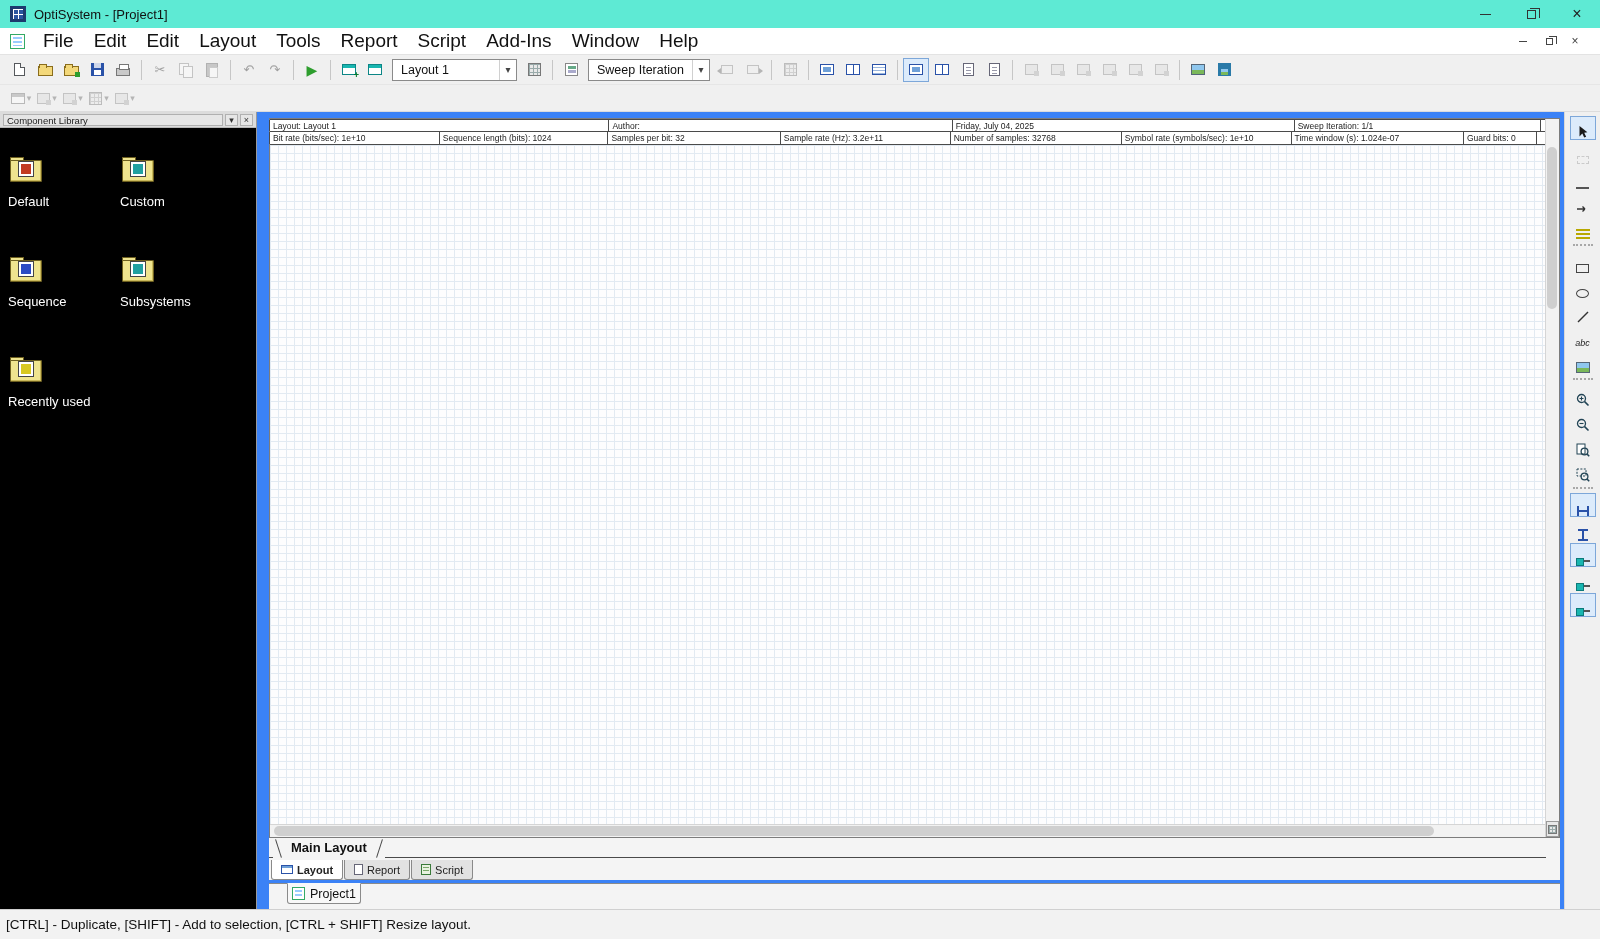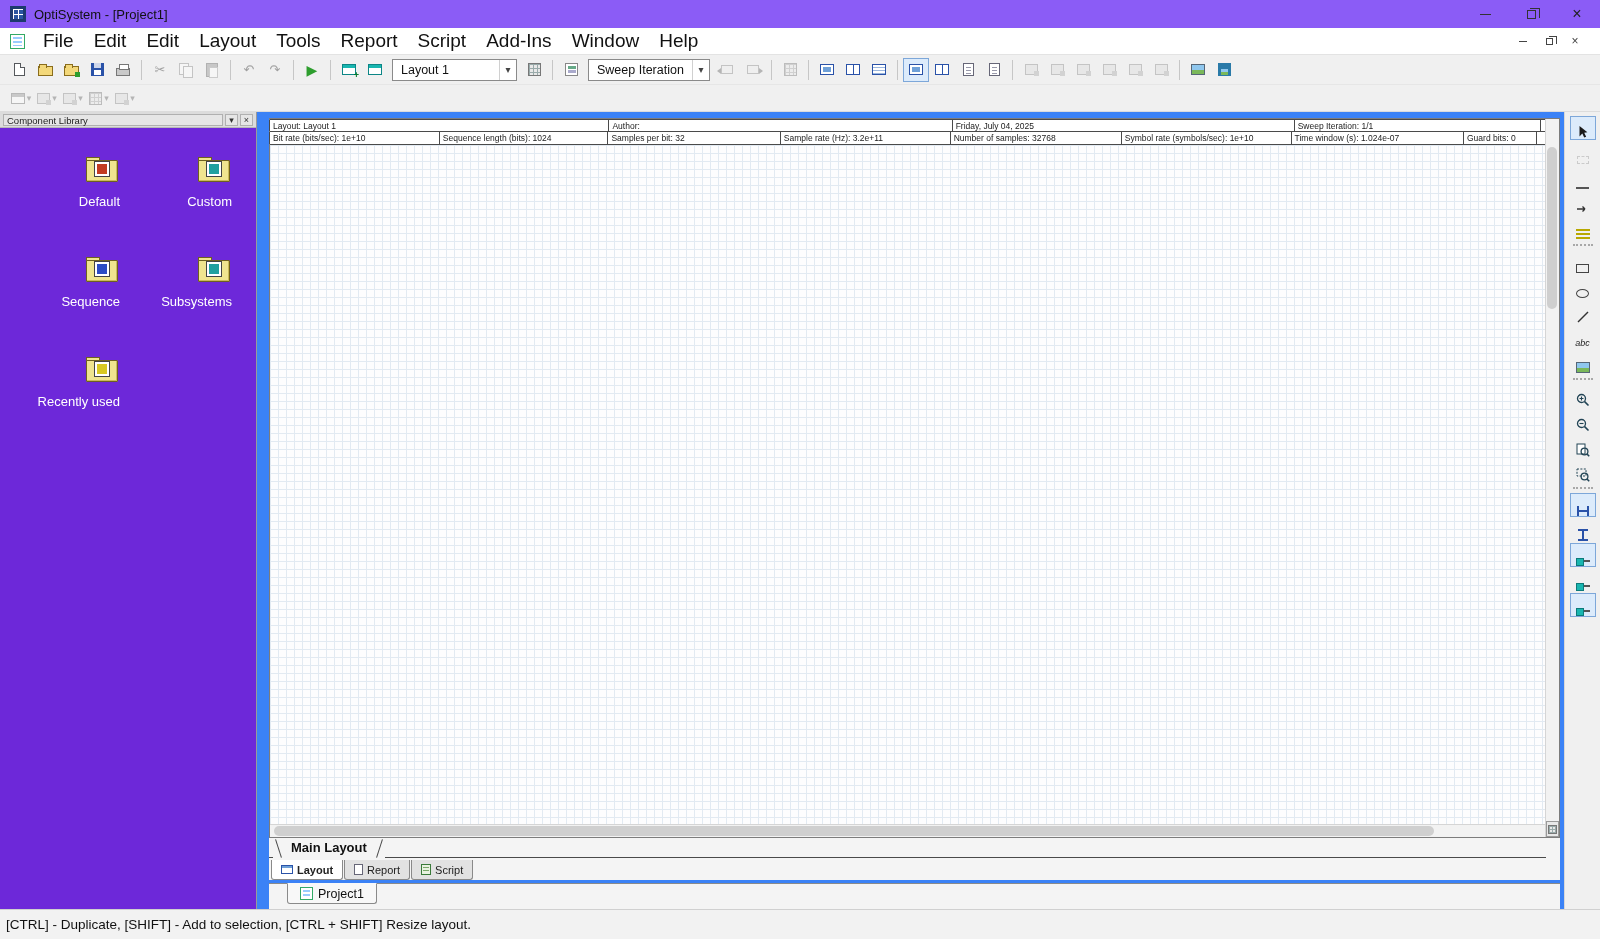--- a/index.html
+++ b/index.html
@@ -1,21 +1,21 @@
 <!DOCTYPE html>
 <html><head>
 <meta charset="utf-8">
 <style>
   * { margin:0; padding:0; box-sizing:border-box; }
   html,body { width:1600px; height:939px; overflow:hidden; background:#f0f0f0;
               font-family:"Liberation Sans", sans-serif; }
   .app { display:flex; flex-direction:column; width:1600px; height:939px; }
 
   
-  .titlebar { height:28px; background:#8b5cf6; display:flex; align-items:center; flex:none; }
+  .titlebar { height:28px; background:#5eead4; display:flex; align-items:center; flex:none; }
   .app-logo { width:16px; height:16px; margin:0 8px 0 10px; background:#1d3a6e; position:relative; flex:none; }
   .app-logo::after { content:""; position:absolute; inset:3px; background:
       linear-gradient(#fff 1px, transparent 1px) 0 0/5px 5px,
       linear-gradient(90deg,#fff 1px, transparent 1px) 0 0/5px 5px, #2a55a0; }
   .title-text { font-size:13px; color:#111; }
   .tb-controls { margin-left:auto; display:flex; height:100%; }
   .tb-btn { width:46px; height:100%; display:flex; align-items:center; justify-content:center; color:#222; font-size:14px; }
   .ic-min { width:11px; height:1px; background:#333; }
   .ic-restore { width:9px; height:9px; border:1px solid #333; position:relative; }
   .ic-restore::before { content:""; position:absolute; left:2px; top:-3px; width:9px; height:9px; border:1px solid #333; border-bottom:none; border-left:none; }
@@ -88,26 +88,26 @@
   .ic-floppypic::after { content:""; position:absolute; left:3px; bottom:1px; width:7px; height:6px; background:linear-gradient(#8fc7ee 50%, #7ab85a 50%); }
   .ic-nav { width:12px; height:9px; border:1px solid #888; background:#eee; position:relative; }
   .ic-nav.prev::after, .ic-nav.next::after { content:""; position:absolute; top:2px; border-top:3px solid transparent; border-bottom:3px solid transparent; }
   .ic-nav.prev::after { left:-5px; border-right:4px solid #666; }
   .ic-nav.next::after { right:-5px; border-left:4px solid #666; }
 
   
   .workspace { flex:1; display:flex; min-height:0; }
 
   
-  .library { width:257px; flex:none; display:flex; flex-direction:column; background:#6d28d9; border-right:1px solid #9a9a9a; }
+  .library { width:257px; flex:none; display:flex; flex-direction:column; background:#000000; border-right:1px solid #9a9a9a; }
   .library-caption { height:16px; background:#dcdcdc; display:flex; align-items:center; padding:0 3px; flex:none; border-bottom:1px solid #b8b8b8; }
   .library-caption .cap-text { font-size:9.5px; color:#222; flex:1; border:1px solid #b0b0b0; padding:0 3px; background:#e6e6e6; height:12px; line-height:11px; }
   .cap-btn { width:13px; height:12px; margin-left:2px; display:flex; align-items:center; justify-content:center; font-size:9px; color:#333; background:#e6e6e6; border:1px solid #b0b0b0; }
   .library-body { flex:1; display:flex; flex-wrap:wrap; align-content:flex-start; padding:18px 8px; }
-  .lib-item { width:112px; height:100px; display:flex; flex-direction:column; align-items:flex-end; padding-top:10px; cursor:default; }
+  .lib-item { width:112px; height:100px; display:flex; flex-direction:column; align-items:flex-start; padding-top:10px; cursor:default; }
   .folder { position:relative; width:36px; height:28px; margin-bottom:10px; }
   .folder .f-back { position:absolute; left:2px; right:2px; top:4px; bottom:2px; background:#efe48f; border:1px solid #6e6020; border-radius:1px; box-shadow:inset -1px -1px 0 #c9b95a; }
   .folder .f-tab { position:absolute; left:2px; top:1px; width:14px; height:5px; background:#efe48f; border:1px solid #6e6020; border-bottom:none; }
   .folder .f-doc { position:absolute; left:10px; top:5px; width:16px; height:16px; background:#fff; border:1px solid #444; }
   .folder .f-mark { position:absolute; left:13px; top:8px; width:10px; height:10px; background:#888; }
   .lib-label { font-size:13px; color:#ffffff; text-align:center; }
 
   
   .center { flex:1; min-width:0; display:flex; flex-direction:column; background:#3b82f6; padding:6px 4px 0 12px; }
   .canvas-frame { flex:1; min-height:0; display:flex; border:1px solid #7c7c7c; background:#fff; box-shadow:inset 1px 1px 0 #b9b9b9; }
@@ -141,21 +141,21 @@
   .doctab.active { background:#ffffff; font-weight:bold; }
   .dt-ic-layout { width:12px; height:9px; border:1px solid #2a52a8; background:#fff; position:relative; }
   .dt-ic-layout::after { content:""; position:absolute; left:0; top:0; right:0; height:2px; background:#6ea0d8; }
   .dt-ic-report { width:9px; height:11px; background:#fff; border:1px solid #667; }
   .dt-ic-script { width:10px; height:11px; background:#e8f2e0; border:1px solid #3a7a3a; position:relative; }
   .dt-ic-script::after { content:""; position:absolute; left:1px; top:2px; right:1px; height:6px; background:linear-gradient(#7aa86a 1px, transparent 1px) 0 0/100% 3px; }
 
   
   .projectrow { height:26px; flex:none; position:relative; background:#f4f4f4; margin-top:3px; }
   .projectrow .topline { position:absolute; left:0; right:0; top:0; height:1px; background:#8a8a8a; }
-  .projecttab { position:absolute; left:18px; top:0; display:flex; align-items:center; gap:5px; padding:0 12px; height:21px; background:#f8f8f8; border:1px solid #8a8a8a; border-top:1px solid #f8f8f8; border-radius:0 0 3px 3px; font-size:12.5px; color:#111; }
+  .projecttab { position:absolute; left:18px; top:0; display:flex; align-items:center; gap:5px; padding:0 4px; height:21px; background:#f8f8f8; border:1px solid #8a8a8a; border-top:1px solid #f8f8f8; border-radius:0 0 3px 3px; font-size:12.5px; color:#111; }
   .pt-icon { width:13px; height:13px; background:#fff; border:1px solid #3a6; position:relative; }
   .pt-icon::after { content:""; position:absolute; inset:2px; background:linear-gradient(#9cf 2px, transparent 2px) 0 0/100% 4px; }
 
   
   .righttools { width:36px; flex:none; background:#f0f0f0; border-left:1px solid #d8d8d8; display:flex; flex-direction:column; align-items:center; padding-top:4px; gap:1px; }
   .rbtn { width:26px; height:24px; display:flex; align-items:flex-end; justify-content:center; border:1px solid transparent; flex:none; }
   .rbtn.sel { border-color:#7da7d9; background:#dcebfb; }
   .rsep { width:20px; border-top:2px dotted #a8a8a8; margin:3px 0; flex:none; }
   .r-hline { width:13px; height:2px; background:#555; }
   .r-rect { width:13px; height:9px; border:1px solid #444; }

